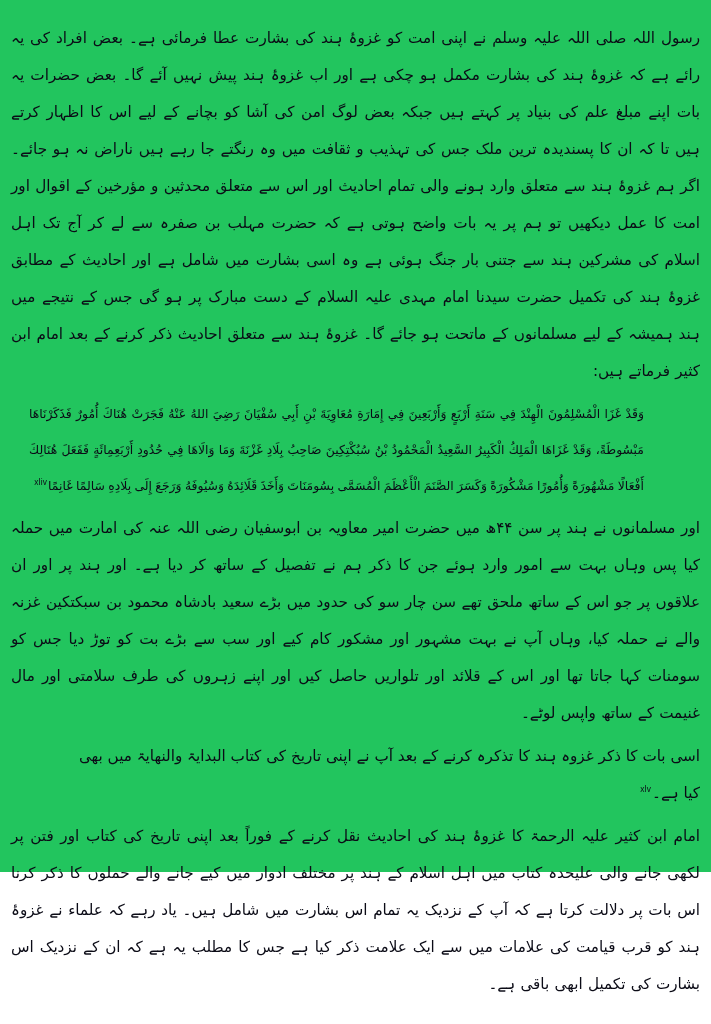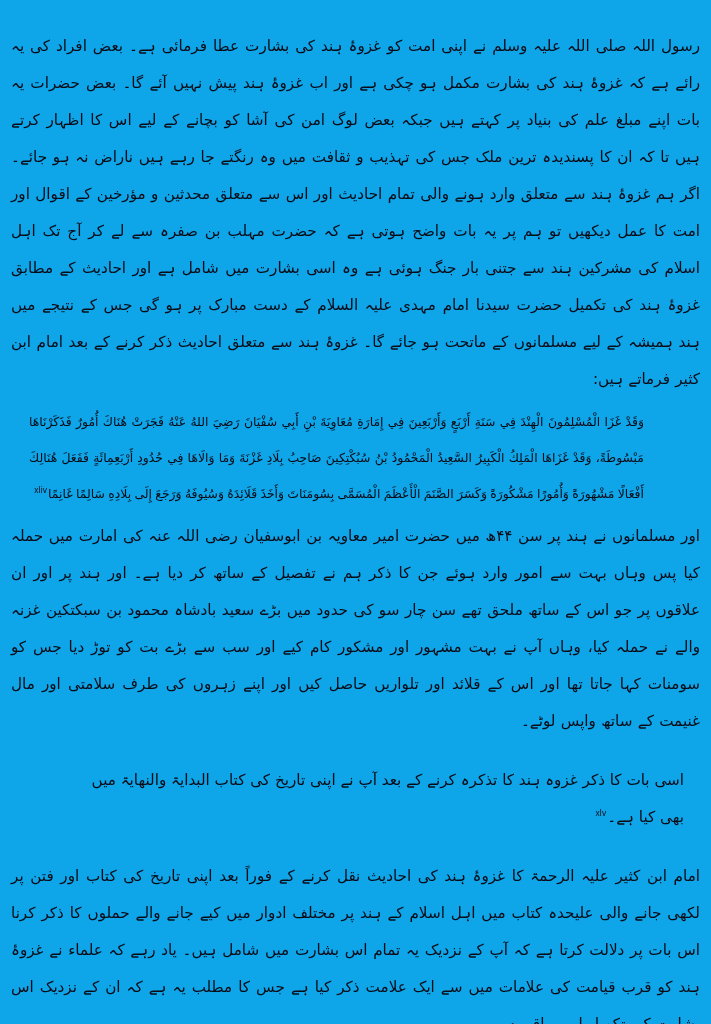--- a/index.html
+++ b/index.html
@@ -12,24 +12,24 @@
     width: 711px;
     height: 1024px;
     overflow: hidden;
     font-family: "DejaVu Sans", "Liberation Sans", sans-serif;
     color: #0a0a14;
   }
 
   .page {
     position: relative;
     width: 711px;
-    height: 1024px;
-    background: #0ea5e9;
+    height: 872px;
+    background: #22c55e;
     box-sizing: border-box;
-    padding: 28px 11px 0 11px;
+    padding: 20px 11px 0 11px;
   }
 
   
   .para {
     direction: rtl;
     text-align: justify;
     text-align-last: right;
     unicode-bidi: embed;
     font-size: 15.2px;
     line-height: 37px;
@@ -65,21 +65,21 @@
     padding-left: 118px;
     color: #08080f;
   }
 
   
   .indent-line {
     direction: rtl;
     text-align: right;
     font-size: 15.2px;
     line-height: 37px;
-    margin: 16px;
+    margin: 0;
     padding-left: 54px;
     color: #0b0b16;
   }
 
   .fn {
     font-size: 8.4px;
     vertical-align: super;
     line-height: 0;
     font-family: Liberation Sans, sans-serif;
     letter-spacing: 0.2px;

